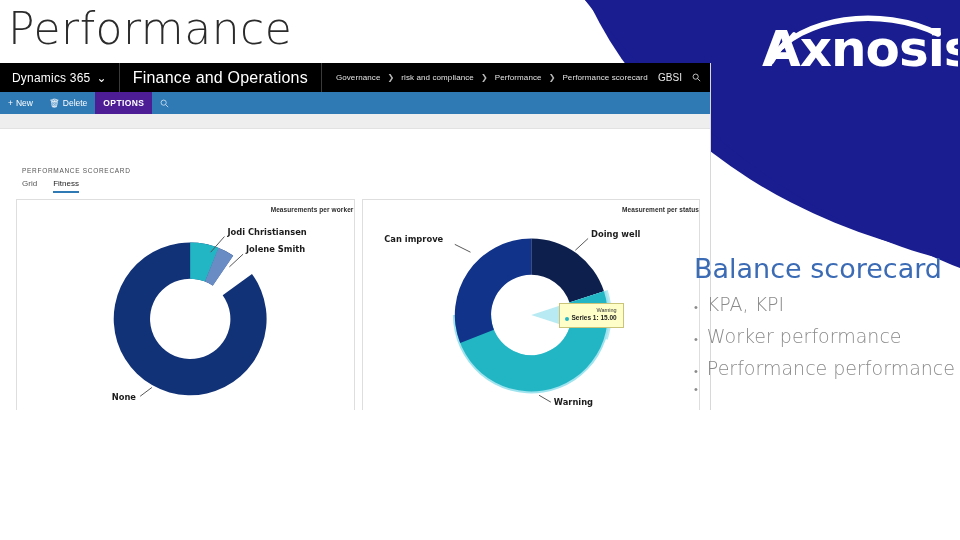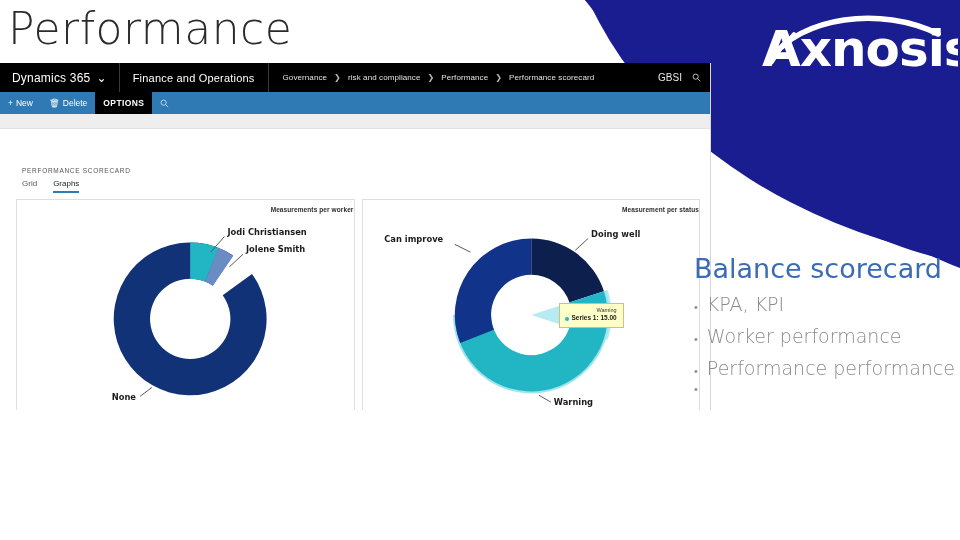--- a/index.html
+++ b/index.html
@@ -45,34 +45,34 @@
     border-right:1px solid #d8d8d8;
   }
 
   .navbar {
     height:29px; background:#000000; display:flex; align-items:center;
     color:#ffffff; font-size:11px;
   }
   .nav-dyn { padding:0 12px; display:flex; align-items:center; gap:6px;
     font-size:12px; letter-spacing:.2px; }
   .nav-sep { width:1px; height:29px; background:#3a3a3a; }
-  .nav-mod { padding:0 13px; font-size:11px; letter-spacing:.2px; }
+  .nav-mod { padding:0 13px; font-size:16px; letter-spacing:.2px; }
   .crumbs { display:flex; align-items:center; gap:7px; padding-left:14px;
     font-size:8px; color:#e2e2e2; letter-spacing:.1px; }
   .crumbs .chev { color:#b9b9b9; font-size:8px; }
   .nav-right { margin-left:auto; display:flex; align-items:center;
     gap:10px; padding-right:9px; font-size:10px; color:#e8e8e8; }
 
   .toolbar {
     height:22px; background:#2f7ab5; display:flex; align-items:center;
     color:#ffffff; font-size:8.5px;
   }
   .tb-btn { display:flex; align-items:center; gap:3px; padding:0 8px;
     height:22px; line-height:22px; }
-  .tb-btn.opt { background:#000000; font-weight:700; letter-spacing:.4px; }
+  .tb-btn.opt { background:#4c1d95; font-weight:700; letter-spacing:.4px; }
 
   .subbar { height:15px; background:#eeeeee; border-bottom:1px solid #e2e2e2; }
 
   .page-head { background:#ffffff; padding:5px 22px 0 22px;margin-top:33px; }
   .page-head .ptitle {
     font-size:6.5px; color:#555555; letter-spacing:.7px; margin-bottom:5px;
   }
   .tabs { display:flex; gap:16px; }
   .tab { font-size:8px; color:#555555; padding-bottom:3px; }
   .tab.active { color:#1d1d1d; border-bottom:2px solid #2f7ab5; font-weight:400; }
@@ -178,21 +178,21 @@
       </svg>
     </div>
   </div>
 
   <div class="subbar"></div>
 
   <div class="page-head">
     <div class="ptitle">PERFORMANCE SCORECARD</div>
     <div class="tabs">
       <div class="tab">Grid</div>
-      <div class="tab active">Graphs</div>
+      <div class="tab active">Fitness</div>
     </div>
   </div>
 
   <div class="charts">
 
     <div class="card donut">
       <div class="card-title">Measurements per worker</div>
       <svg class="svg-wrap" viewBox="0 0 340 200" height="196">
         <g transform="translate(175,108)">
 

